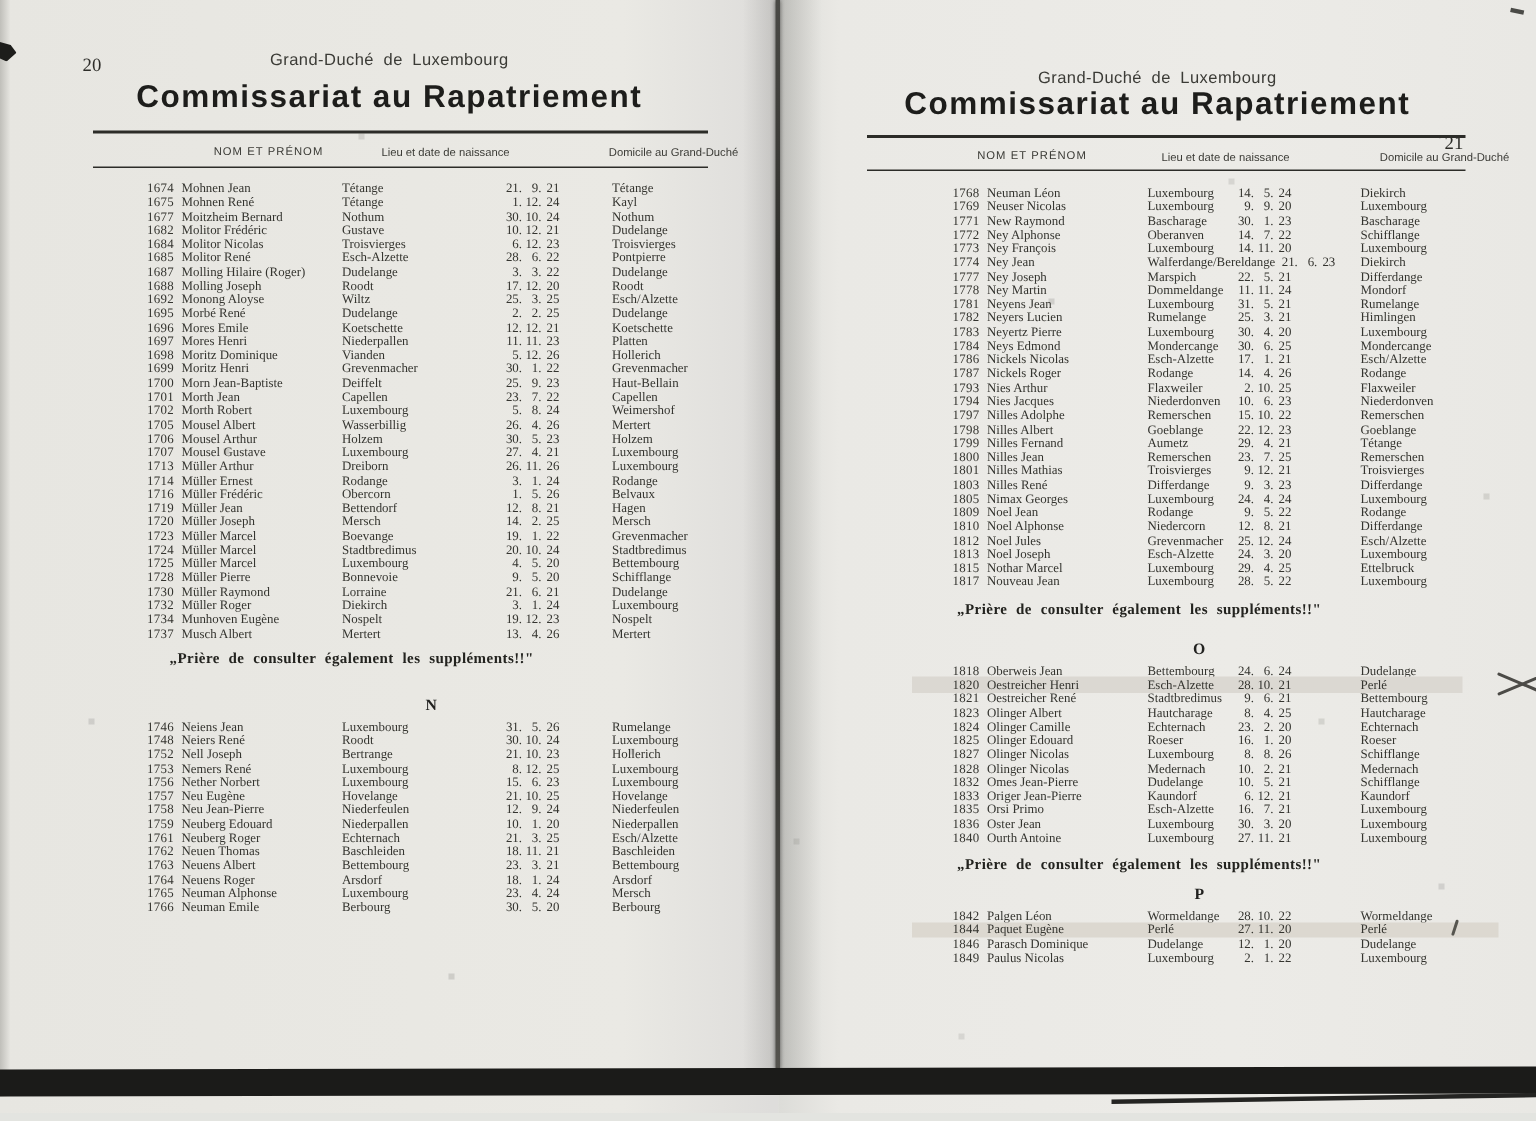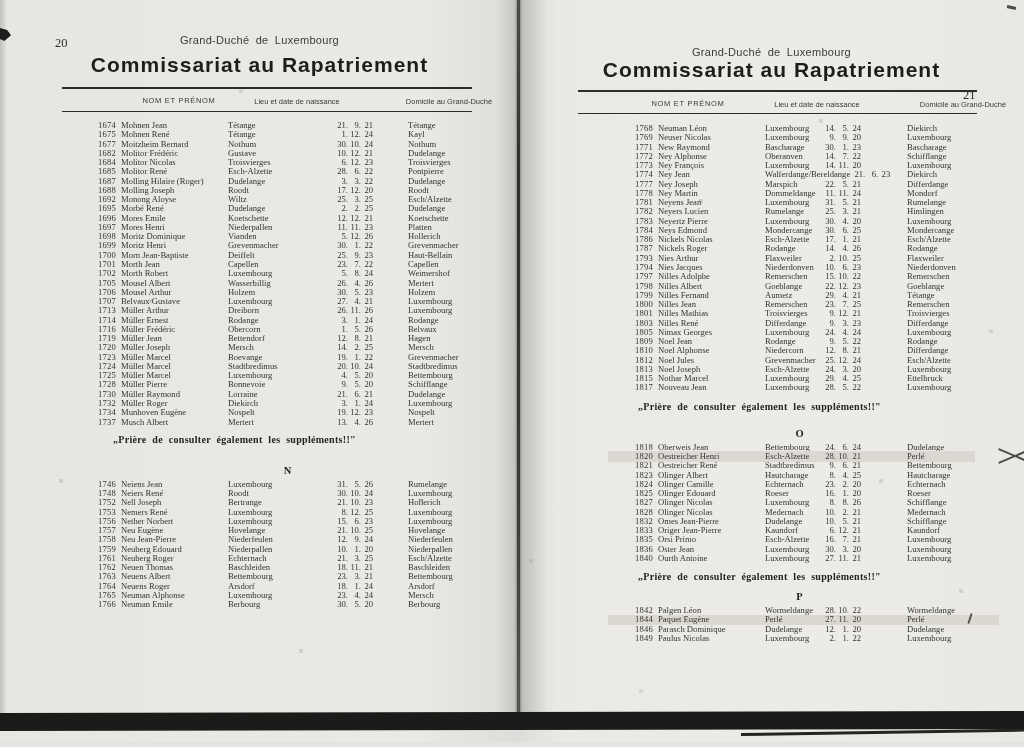--- a/index.html
+++ b/index.html
@@ -332,21 +332,21 @@
           <span class="c-place">Holzem</span>
           <span class="c-date">
             <span class="dp dp0">30.</span>
             <span class="dp dp1">5.</span>
             <span class="dp dp2">23</span>
           </span>
           <span class="c-dom">Holzem</span>
         </div>
         <div class="row">
           <span class="c-num">1707</span>
-          <span class="c-name">Belvaux Gustave</span>
+          <span class="c-name">Mousel Gustave</span>
           <span class="c-place">Luxembourg</span>
           <span class="c-date">
             <span class="dp dp0">27.</span>
             <span class="dp dp1">4.</span>
             <span class="dp dp2">21</span>
           </span>
           <span class="c-dom">Luxembourg</span>
         </div>
         <div class="row">
           <span class="c-num">1713</span>

